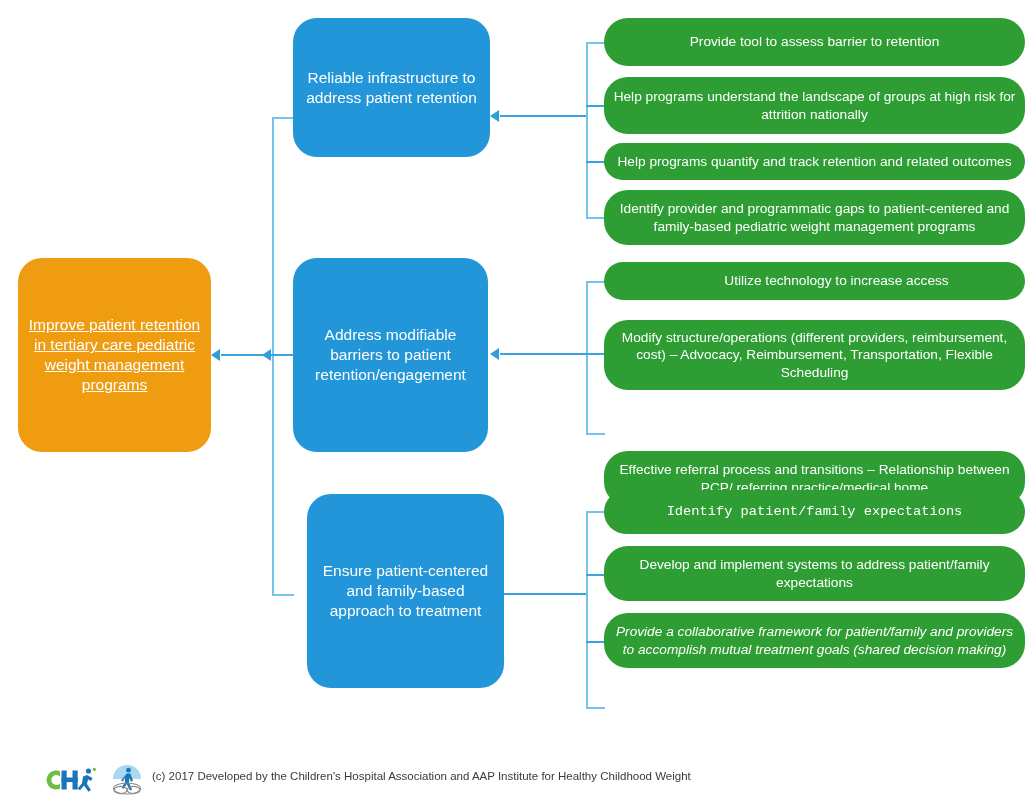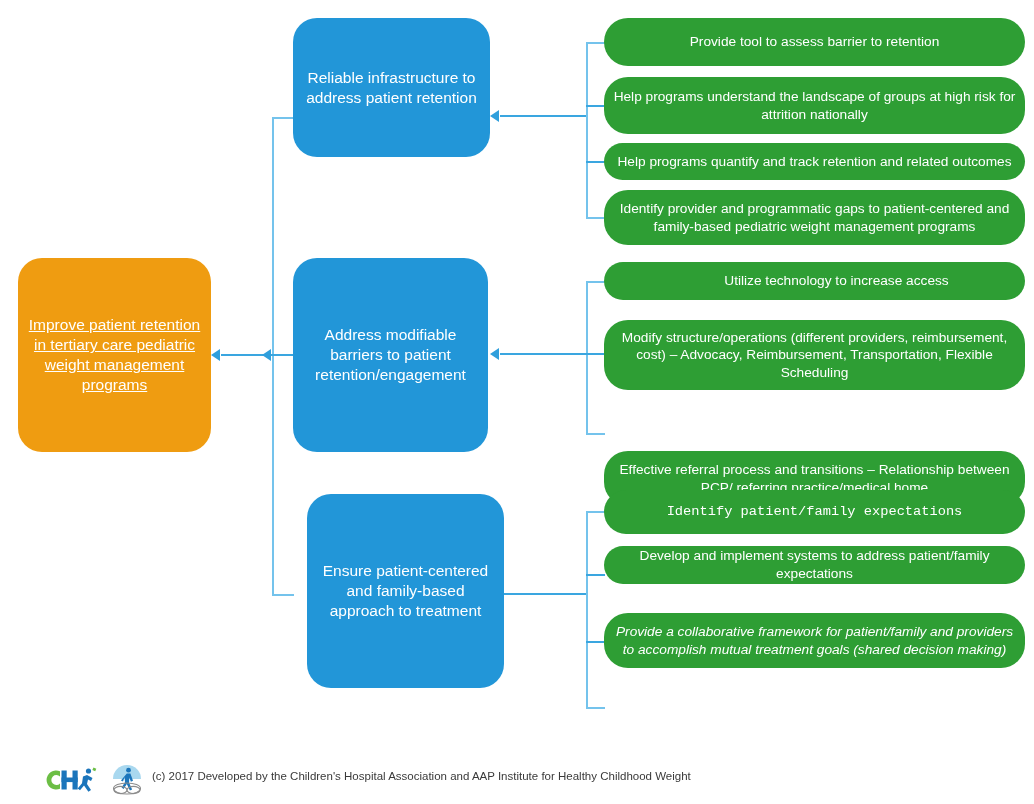--- a/index.html
+++ b/index.html
@@ -146,21 +146,21 @@
   <div class="box action-box" style="left:604px;top:320px;width:421px;height:70px;">
     <span class="txt">Modify structure/operations (different providers, reimbursement, cost) – Advocacy, Reimbursement, Transportation, Flexible Scheduling</span>
   </div>
   <div class="box action-box" style="left:604px;top:405px;width:421px;height:55px;margin-top:46px;">
     <span class="txt">Effective referral process and transitions – Relationship between PCP/ referring practice/medical home</span>
   </div>
 
   <div class="box action-box" style="left:604px;top:490px;width:421px;height:44px;font-family:Liberation Mono, monospace;">
     <span class="txt">Identify patient/family expectations</span>
   </div>
-  <div class="box action-box" style="left:604px;top:546px;width:421px;height:38px;">
+  <div class="box action-box" style="left:604px;top:546px;width:421px;height:55px;">
     <span class="txt">Develop and implement systems to address patient/family expectations</span>
   </div>
   <div class="box action-box" style="left:604px;top:613px;width:421px;height:55px;font-style:italic;">
     <span class="txt">Provide a collaborative framework for patient/family and providers to accomplish mutual treatment goals (shared decision making)</span>
   </div>
 
   <div id="footer"></div>
 
   <svg id="cha-logo" viewBox="0 0 58 28" aria-hidden="true">
     <path d="M18 5.2A9.6 9.6 0 1 0 18 22.8 L18 17.4 A5 5 0 1 1 18 10.6 Z" fill="#6cbe45"></path>

